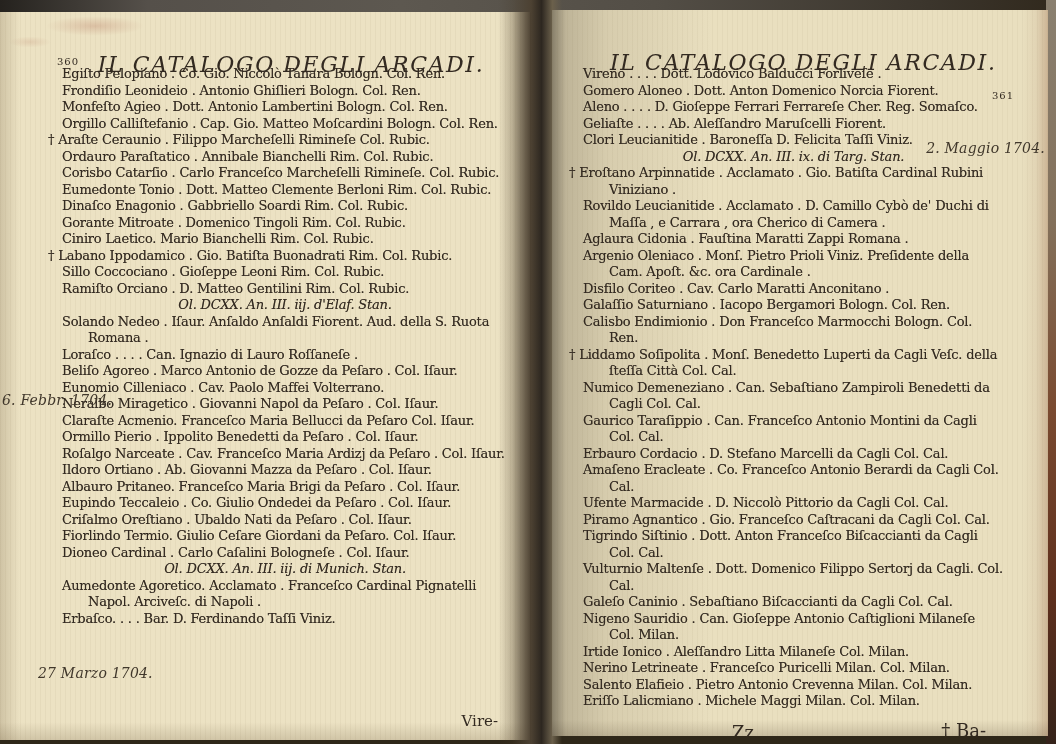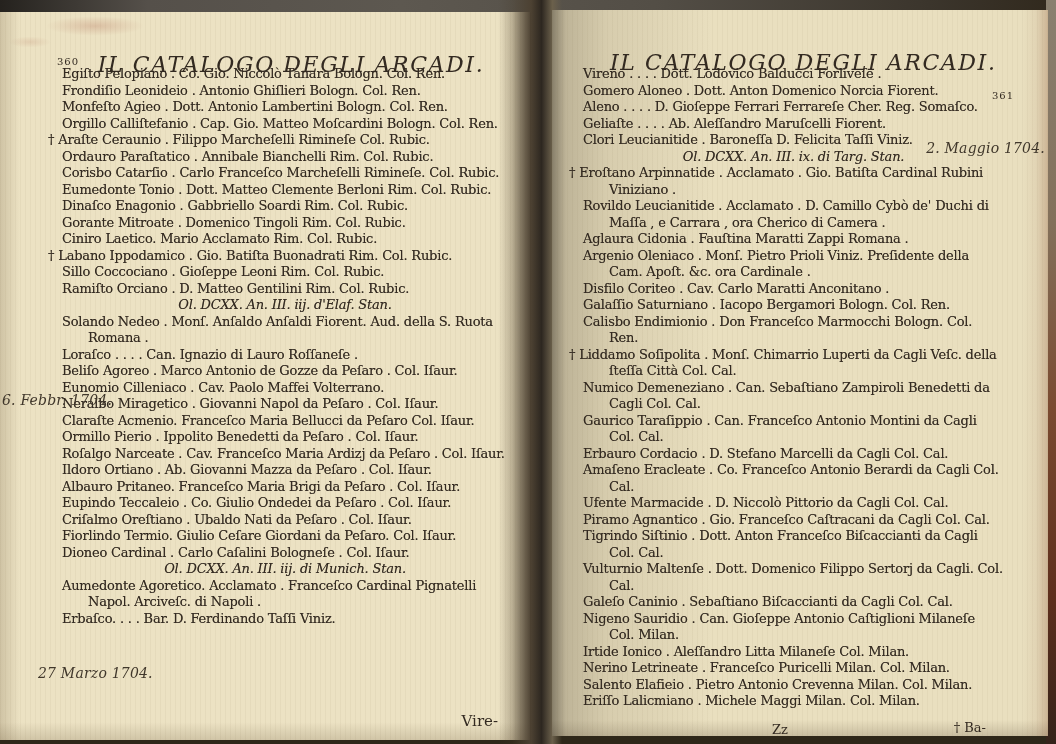--- a/index.html
+++ b/index.html
@@ -56,21 +56,21 @@
   }
   .entry{padding-left:26px;text-indent:-26px;}
   .entry.dag{text-indent:-40px;}
   .heading{text-align:center;font-style:italic;padding-left:0;text-indent:0;}
   .it{}
   .margin-note{
     position:absolute;font-style:italic;font-size:14px;letter-spacing:.2px;
     color:#40372b;white-space:nowrap;
   }
   .catchword{position:absolute;font-size:15px;}
-  .sigrow{position:absolute;font-size:13px;margin-left:40px;}
+  .sigrow{position:absolute;font-size:18px;}
 </style>
 </head>
 <body>
 
 <div class="top-band"></div>
 <div class="right-edge"></div>
 
 <div class="page page-left">
   <span class="pnum" style="left:57px;top:44px;">360</span>
   <div class="running-title" style="left:92px;right:40px;top:40px;">IL CATALOGO DEGLI ARCADI.</div>
@@ -79,26 +79,26 @@
       <div class="entry"><span>Egiſto Pelopiano . Co. Gio. Niccolò Tanara Bologn. </span><span class="it">Col. Ren.</span></div>
       <div class="entry"><span>Frondiſio Leonideio . Antonio Ghiſlieri Bologn. </span><span class="it">Col. Ren.</span></div>
       <div class="entry"><span>Monfeſto Agieo . Dott. Antonio Lambertini Bologn. </span><span class="it">Col. Ren.</span></div>
       <div class="entry"><span>Orgillo Calliſtefanio . Cap. Gio. Matteo Moſcardini Bologn. </span><span class="it">Col. Ren.</span></div>
       <div class="entry dag"><span>† Araſte Ceraunio . Filippo Marcheſelli Rimineſe </span><span class="it">Col. Rubic.</span></div>
       <div class="entry"><span>Ordauro Paraſtatico . Annibale Bianchelli Rim. </span><span class="it">Col. Rubic.</span></div>
       <div class="entry"><span>Corisbo Catarſio . Carlo Franceſco Marcheſelli Rimineſe. </span><span class="it">Col. Rubic.</span></div>
       <div class="entry"><span>Eumedonte Tonio . Dott. Matteo Clemente Berloni Rim. </span><span class="it">Col. Rubic.</span></div>
       <div class="entry"><span>Dinaſco Enagonio . Gabbriello Soardi Rim. </span><span class="it">Col. Rubic.</span></div>
       <div class="entry"><span>Gorante Mitroate . Domenico Tingoli Rim. </span><span class="it">Col. Rubic.</span></div>
-      <div class="entry"><span>Ciniro Laetico. Mario Acclamato Rim. </span><span class="it">Col. Rubic.</span></div>
+      <div class="entry"><span>Ciniro Laetico. Mario Bianchelli Rim. </span><span class="it">Col. Rubic.</span></div>
       <div class="entry dag"><span>† Labano Ippodamico . Gio. Batiſta Buonadrati Rim. </span><span class="it">Col. Rubic.</span></div>
       <div class="entry"><span>Sillo Coccociano . Gioſeppe Leoni Rim. </span><span class="it">Col. Rubic.</span></div>
       <div class="entry"><span>Ramiſto Orciano . D. Matteo Gentilini Rim. </span><span class="it">Col. Rubic.</span></div>
       <div class="heading"><span class="it">Ol. DCXX. An. III. iij. d'Elaf. Stan.</span></div>
-      <div class="entry"><span>Solando Nedeo . Monſ. Anſaldo Anſaldi Fiorent. Aud. della S. Ruota Romana .</span></div>
+      <div class="entry"><span>Solando Nedeo . Iſaur. Anſaldo Anſaldi Fiorent. Aud. della S. Ruota Romana .</span></div>
       <div class="entry"><span>Loraſco . . . . Can. Ignazio di Lauro Roſſaneſe .</span></div>
       <div class="entry"><span>Beliſo Agoreo . Marco Antonio de Gozze da Peſaro . </span><span class="it">Col. Iſaur.</span></div>
       <div class="entry"><span>Eunomio Cilleniaco . Cav. Paolo Maffei Volterrano.</span></div>
       <div class="entry"><span>Neralbo Miragetico . Giovanni Napol da Peſaro . </span><span class="it">Col. Iſaur.</span></div>
       <div class="entry"><span>Claraſte Acmenio. Franceſco Maria Bellucci da Peſaro </span><span class="it">Col. Iſaur.</span></div>
       <div class="entry"><span>Ormillo Pierio . Ippolito Benedetti da Peſaro . </span><span class="it">Col. Iſaur.</span></div>
       <div class="entry"><span>Roſalgo Narceate . Cav. Franceſco Maria Ardizj da Peſaro . </span><span class="it">Col. Iſaur.</span></div>
       <div class="entry"><span>Ildoro Ortiano . Ab. Giovanni Mazza da Peſaro . </span><span class="it">Col. Iſaur.</span></div>
       <div class="entry"><span>Albauro Pritaneo. Franceſco Maria Brigi da Peſaro . </span><span class="it">Col. Iſaur.</span></div>
       <div class="entry"><span>Eupindo Teccaleio . Co. Giulio Ondedei da Peſaro . </span><span class="it">Col. Iſaur.</span></div>
@@ -129,21 +129,21 @@
       <div class="entry"><span>Geliaſte . . . . Ab. Aleſſandro Maruſcelli Fiorent.</span></div>
       <div class="entry"><span>Clori Leucianitide . Baroneſſa D. Felicita Taſſi Viniz.</span></div>
       <div class="heading"><span class="it">Ol. DCXX. An. III. ix. di Targ. Stan.</span></div>
       <div class="entry dag"><span>† Eroſtano Arpinnatide . </span><span class="it">Acclamato</span><span> . Gio. Batiſta Cardinal Rubini Viniziano .</span></div>
       <div class="entry"><span>Rovildo Leucianitide . </span><span class="it">Acclamato</span><span> . D. Camillo Cybò de' Duchi di Maſſa , e Carrara , ora Cherico di Camera .</span></div>
       <div class="entry"><span>Aglaura Cidonia . Fauſtina Maratti Zappi Romana .</span></div>
       <div class="entry"><span>Argenio Oleniaco . Monſ. Pietro Prioli Viniz. Preſidente della Cam. Apoſt. &amp;c. ora Cardinale .</span></div>
       <div class="entry"><span>Disfilo Coriteo . Cav. Carlo Maratti Anconitano .</span></div>
       <div class="entry"><span>Galaſſio Saturniano . Iacopo Bergamori Bologn. </span><span class="it">Col. Ren.</span></div>
       <div class="entry"><span>Calisbo Endimionio . Don Franceſco Marmocchi Bologn. </span><span class="it">Col. Ren.</span></div>
-      <div class="entry dag"><span>† Liddamo Soſipolita . Monſ. Chimarrio Luperti da Cagli Veſc. della ſteſſa Città </span><span class="it">Col. Cal.</span></div>
+      <div class="entry dag"><span>† Liddamo Soſipolita . Monſ. Benedetto Luperti da Cagli Veſc. della ſteſſa Città </span><span class="it">Col. Cal.</span></div>
       <div class="entry"><span>Numico Demeneziano . Can. Sebaſtiano Zampiroli Benedetti da Cagli </span><span class="it">Col. Cal.</span></div>
       <div class="entry"><span>Gaurico Taraſippio . Can. Franceſco Antonio Montini da Cagli </span><span class="it">Col. Cal.</span></div>
       <div class="entry"><span>Erbauro Cordacio . D. Stefano Marcelli da Cagli </span><span class="it">Col. Cal.</span></div>
       <div class="entry"><span>Amaſeno Eracleate . Co. Franceſco Antonio Berardi da Cagli </span><span class="it">Col. Cal.</span></div>
       <div class="entry"><span>Ufente Marmacide . D. Niccolò Pittorio da Cagli </span><span class="it">Col. Cal.</span></div>
       <div class="entry"><span>Piramo Agnantico . Gio. Franceſco Caſtracani da Cagli </span><span class="it">Col. Cal.</span></div>
       <div class="entry"><span>Tigrindo Siſtinio . Dott. Anton Franceſco Biſcaccianti da Cagli </span><span class="it">Col. Cal.</span></div>
       <div class="entry"><span>Vulturnio Maltenſe . Dott. Domenico Filippo Sertorj da Cagli. </span><span class="it">Col. Cal.</span></div>
       <div class="entry"><span>Galeſo Caninio . Sebaſtiano Biſcaccianti da Cagli </span><span class="it">Col. Cal.</span></div>
       <div class="entry"><span>Nigeno Sauridio . Can. Gioſeppe Antonio Caſtiglioni Milaneſe </span><span class="it">Col. Milan.</span></div>

